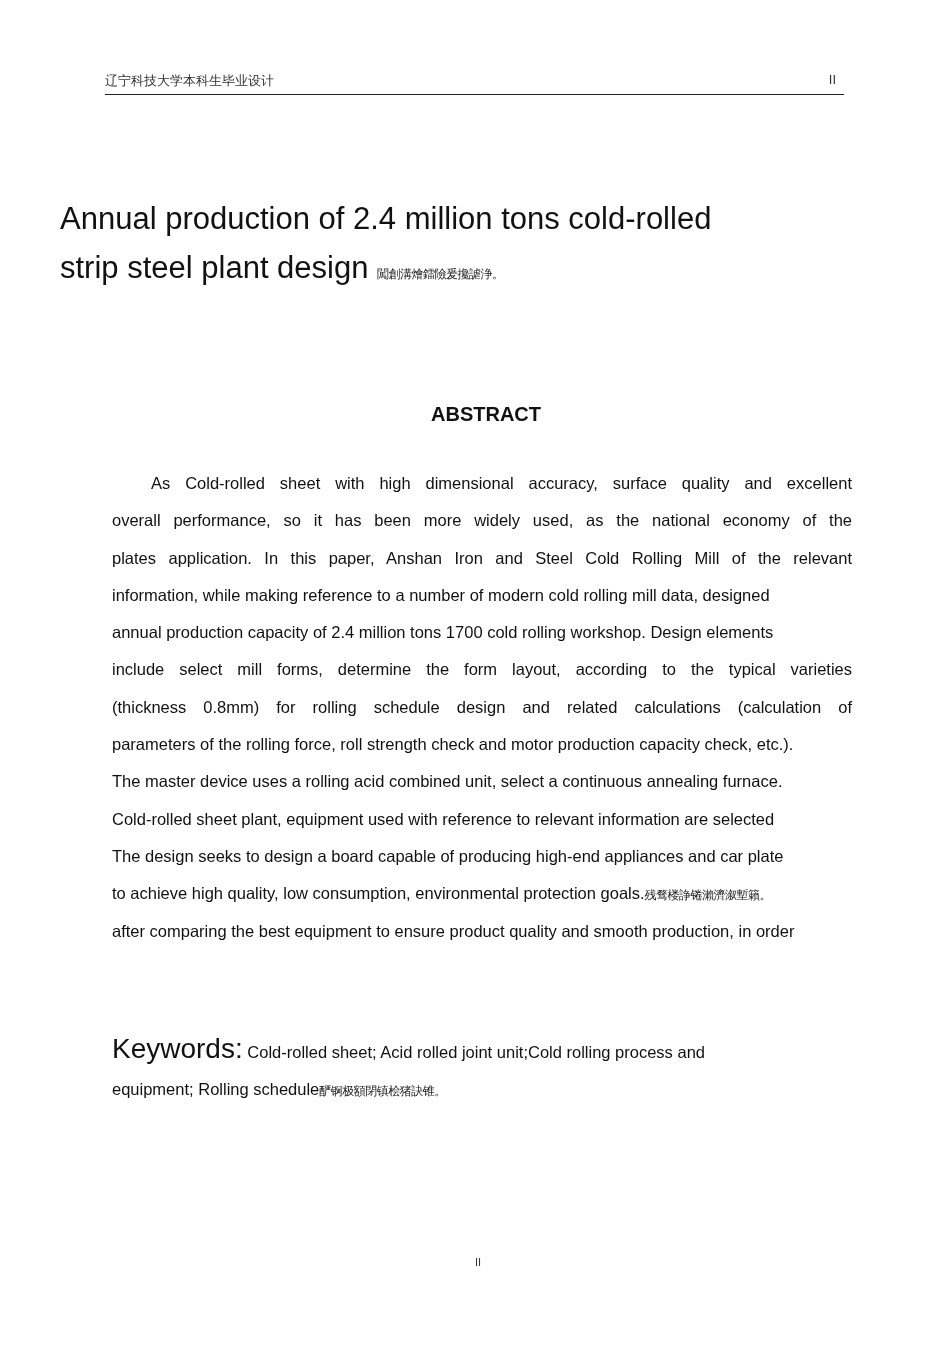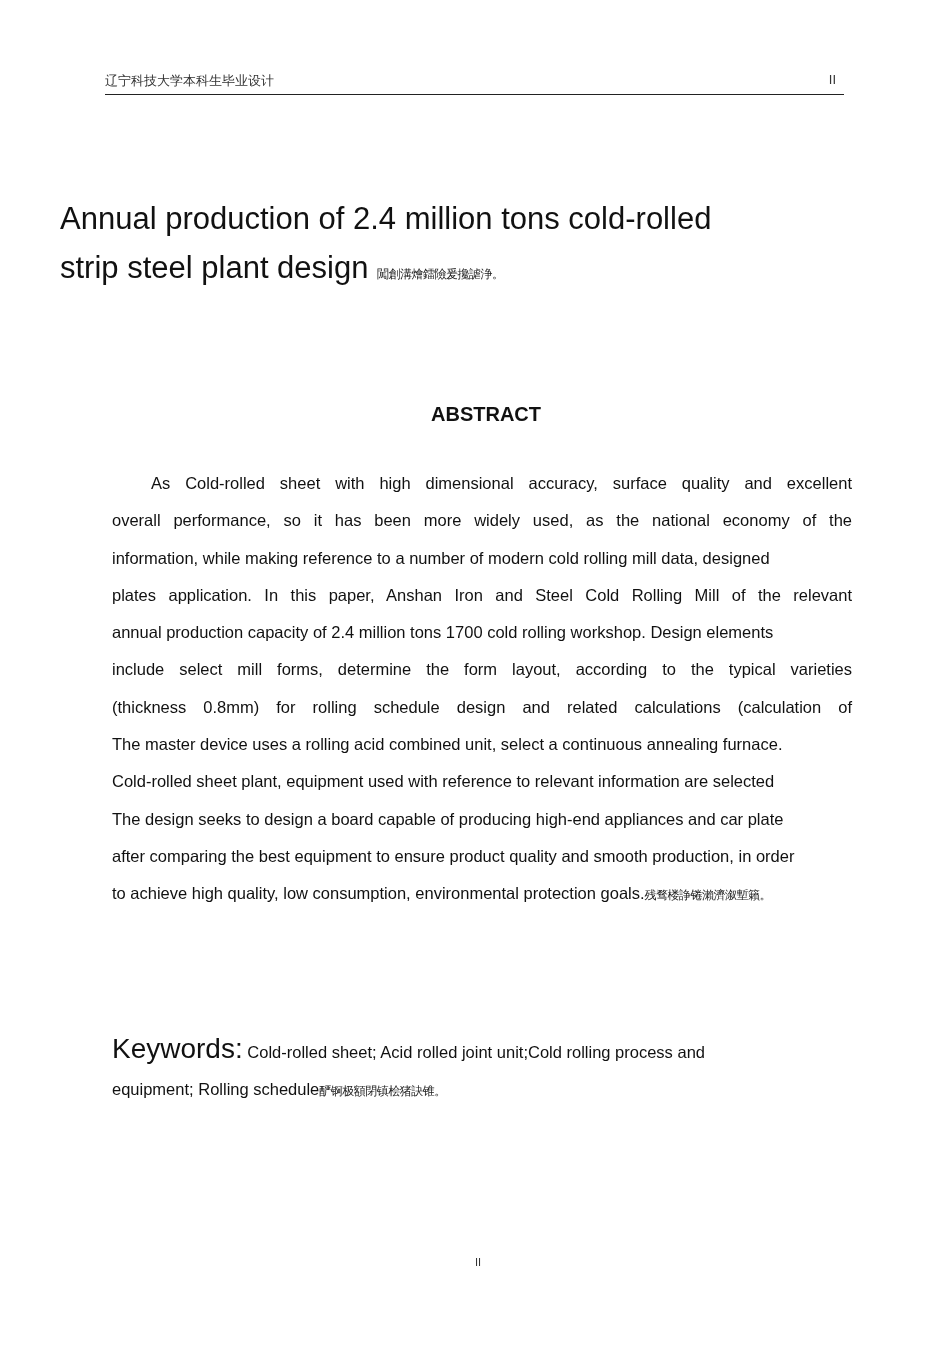--- a/index.html
+++ b/index.html
@@ -122,32 +122,33 @@
 <div class="title l2">
   <span>strip steel plant design</span>
   <span class="cjk-small">闖創溝燴鐳險爰攙謔浄。</span>
 </div>
 
 <div class="abstract-heading">ABSTRACT</div>
 
 <div class="para">
   <div class="line indent">As  Cold-rolled  sheet with  high  dimensional  accuracy,  surface quality  and  excellent</div>
   <div class="line">overall  performance, so  it  has been more  widely  used, as the  national  economy of  the</div>
+  <div class="line">plates application.  In  this  paper, Anshan  Iron  and Steel Cold  Rolling  Mill  of the relevant</div>
   <div class="line nojust">information, while making reference to a number of modern cold rolling mill data, designed</div>
-  <div class="line">plates application.  In  this  paper, Anshan  Iron  and Steel Cold  Rolling  Mill  of the relevant</div>
   <div class="line nojust">annual production capacity of 2.4 million tons 1700 cold rolling workshop. Design elements</div>
   <div class="line">include  select mill  forms,  determine the  form  layout,  according  to  the typical  varieties</div>
   <div class="line">(thickness  0.8mm)  for  rolling  schedule design  and  related  calculations  (calculation  of</div>
+  <div class="line nojust">parameters of the rolling force, roll strength check and motor production capacity check, etc.).</div>
   <div class="line nojust">The master device uses a rolling acid combined unit, select a continuous annealing furnace.</div>
   <div class="line nojust">Cold-rolled  sheet plant,  equipment used with  reference to  relevant information  are selected</div>
   <div class="line nojust">The design seeks to design a board capable of producing high-end appliances and car plate</div>
-  <div class="line nojust">after comparing the best equipment to ensure product quality and smooth production, in order</div>
   <div class="line nojust">
     <span>to achieve high quality, low consumption, environmental protection goals.</span><span class="cjk-small">残骛楼諍锩瀨濟溆塹籟。</span>
   </div>
+  <div class="line nojust">after comparing the best equipment to ensure product quality and smooth production, in order</div>
 </div>
 
 <div class="keywords">
   <span class="kw-label">Keywords:</span>
   <span>Cold-rolled sheet; Acid rolled joint unit;Cold rolling process and</span>
 </div>
 <div class="keywords-line2">
   <span>equipment;   Rolling schedule</span><span class="cjk-small">酽锕极額閉镇桧猪訣锥。</span>
 </div>
 

